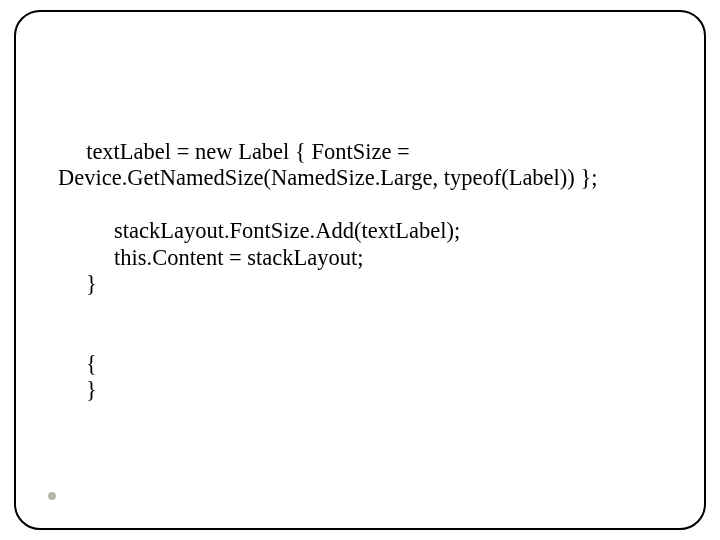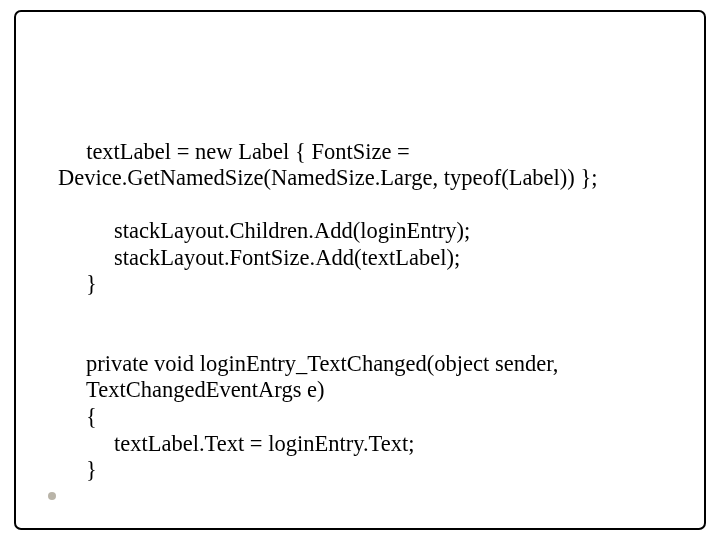--- a/index.html
+++ b/index.html
@@ -12,21 +12,21 @@
     overflow: hidden;
   }
   .frame {
     box-sizing: border-box;
     position: absolute;
     left: 14px;
     top: 10px;
     width: 692px;
     height: 520px;
     border: 2px solid #000;
-    border-radius: 7px;
+    border-radius: 26px;
     padding: 100px 42px 40px 42px;
   }
   .code {
     font-size: 22.5px;
     line-height: 1.18;
     color: #000;
     white-space: pre-wrap;
     word-wrap: break-word;
   }
   .indent1 { padding-left: 28px; display: block; }
@@ -41,18 +41,18 @@
     border-radius: 50%;
   }
 </style>
 </head>
 <body>
 
 <div class="frame">
   <div class="code">
     <span> textLabel = new Label { FontSize = Device.GetNamedSize(NamedSize.Large, typeof(Label)) };</span>
 <span></span>
-<span class="indent2">stackLayout.Children.Add(loginEntry);</span><span class="indent2">stackLayout.FontSize.Add(textLabel);</span><span class="indent1">}</span>
+<span class="indent2">stackLayout.FontSize.Add(textLabel);</span><span class="indent2">this.Content = stackLayout;</span><span class="indent1">}</span>
 <span></span>
-<span class="indent1">private void loginEntry_TextChanged(object sender, TextChangedEventArgs e)</span><span class="indent1">{</span><span class="indent2">textLabel.Text = loginEntry.Text;</span><span class="indent1">}</span>
+<span class="indent1">{</span><span class="indent1">}</span>
   </div>
   <div class="dot"></div>
 </div>
 
 </body></html>

